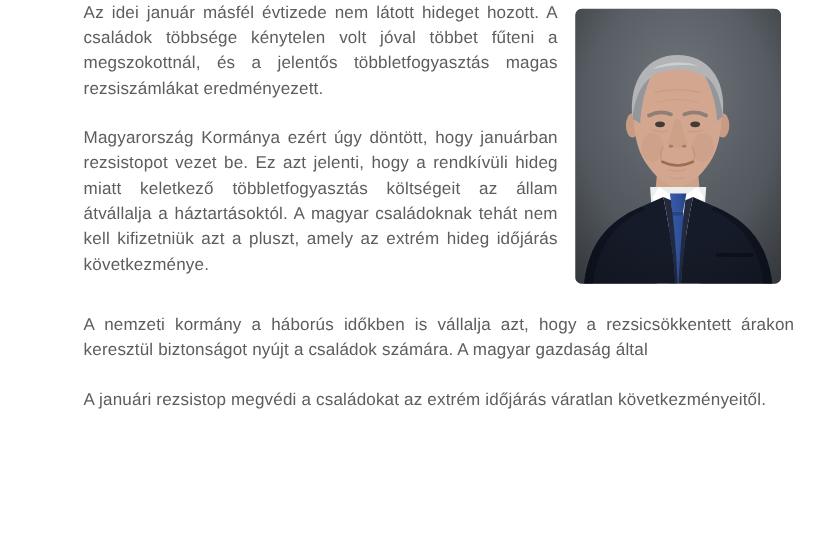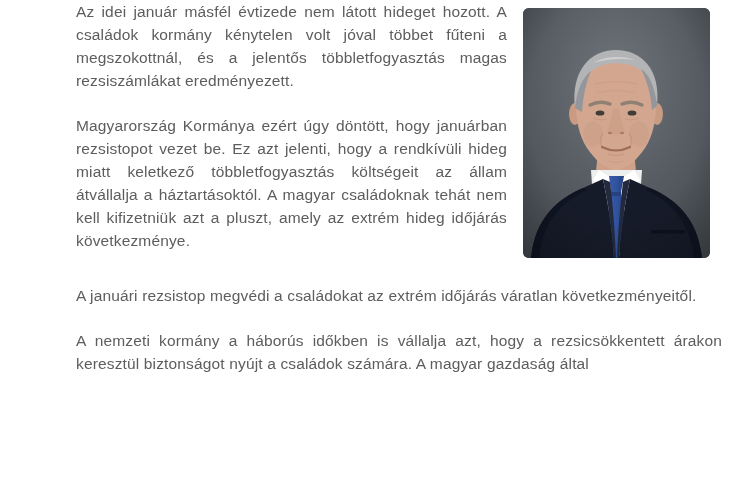--- a/index.html
+++ b/index.html
@@ -146,19 +146,19 @@
         <path d="M106 125 Q 111 133 106 141" stroke="#bc8e76" stroke-width="1.4" fill="none" opacity="0.55"></path>
 
         <path d="M79 139 Q 93 146 107 139" stroke="#9e6b55" stroke-width="2.2" fill="none" stroke-linecap="round"></path>
         <path d="M85 146 Q 93 149 101 146" stroke="#c59479" stroke-width="1.4" fill="none" opacity="0.6"></path>
         <path d="M86 153 Q 93 156 100 153" stroke="#bc8e76" stroke-width="1" fill="none" opacity="0.4"></path>
 
         <rect x="0" y="0" width="187" height="250" fill="url(#gVig)"></rect>
       </svg>
     </figure>
 
-    <p>Az idei január másfél évtizede nem látott hideget hozott. A családok kormány kénytelen volt jóval többet fűteni a megszokottnál, és a jelentős többletfogyasztás magas rezsiszámlákat eredményezett.</p>
+    <p>Az idei január másfél évtizede nem látott hideget hozott. A családok többsége kénytelen volt jóval többet fűteni a megszokottnál, és a jelentős többletfogyasztás magas rezsiszámlákat eredményezett.</p>
     <p>Magyarország Kormánya ezért úgy döntött, hogy januárban rezsistopot vezet be. Ez azt jelenti, hogy a rendkívüli hideg miatt keletkező többletfogyasztás költségeit az állam átvállalja a háztartásoktól. A magyar családoknak tehát nem kell kifizetniük azt a pluszt, amely az extrém hideg időjárás következménye.</p>
+    <p class="full-width">A nemzeti kormány a háborús időkben is vállalja azt, hogy a rezsicsökkentett árakon keresztül biztonságot nyújt a családok számára. A magyar gazdaság által</p>
     <p class="full-width">A januári rezsistop megvédi a családokat az extrém időjárás váratlan következményeitől.</p>
-    <p class="full-width">A nemzeti kormány a háborús időkben is vállalja azt, hogy a rezsicsökkentett árakon keresztül biztonságot nyújt a családok számára. A magyar gazdaság által</p>
 
   </div>
 </div>
 
 </body></html>

